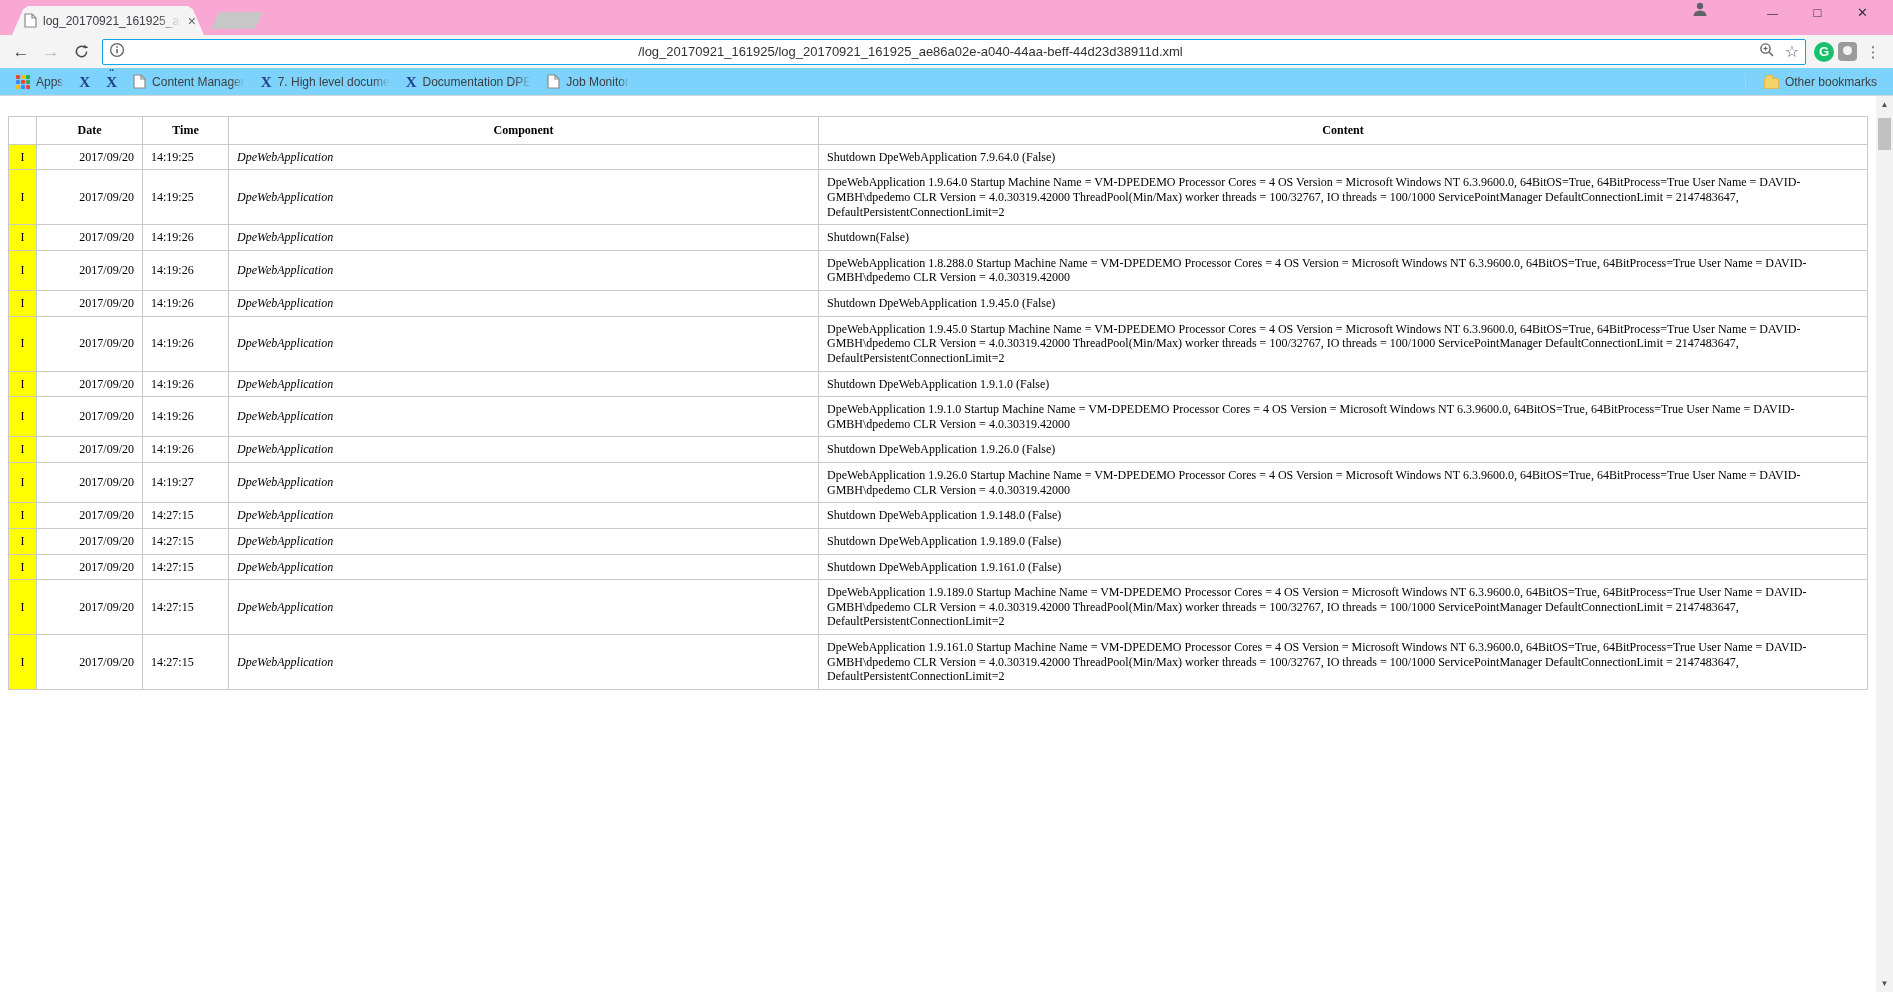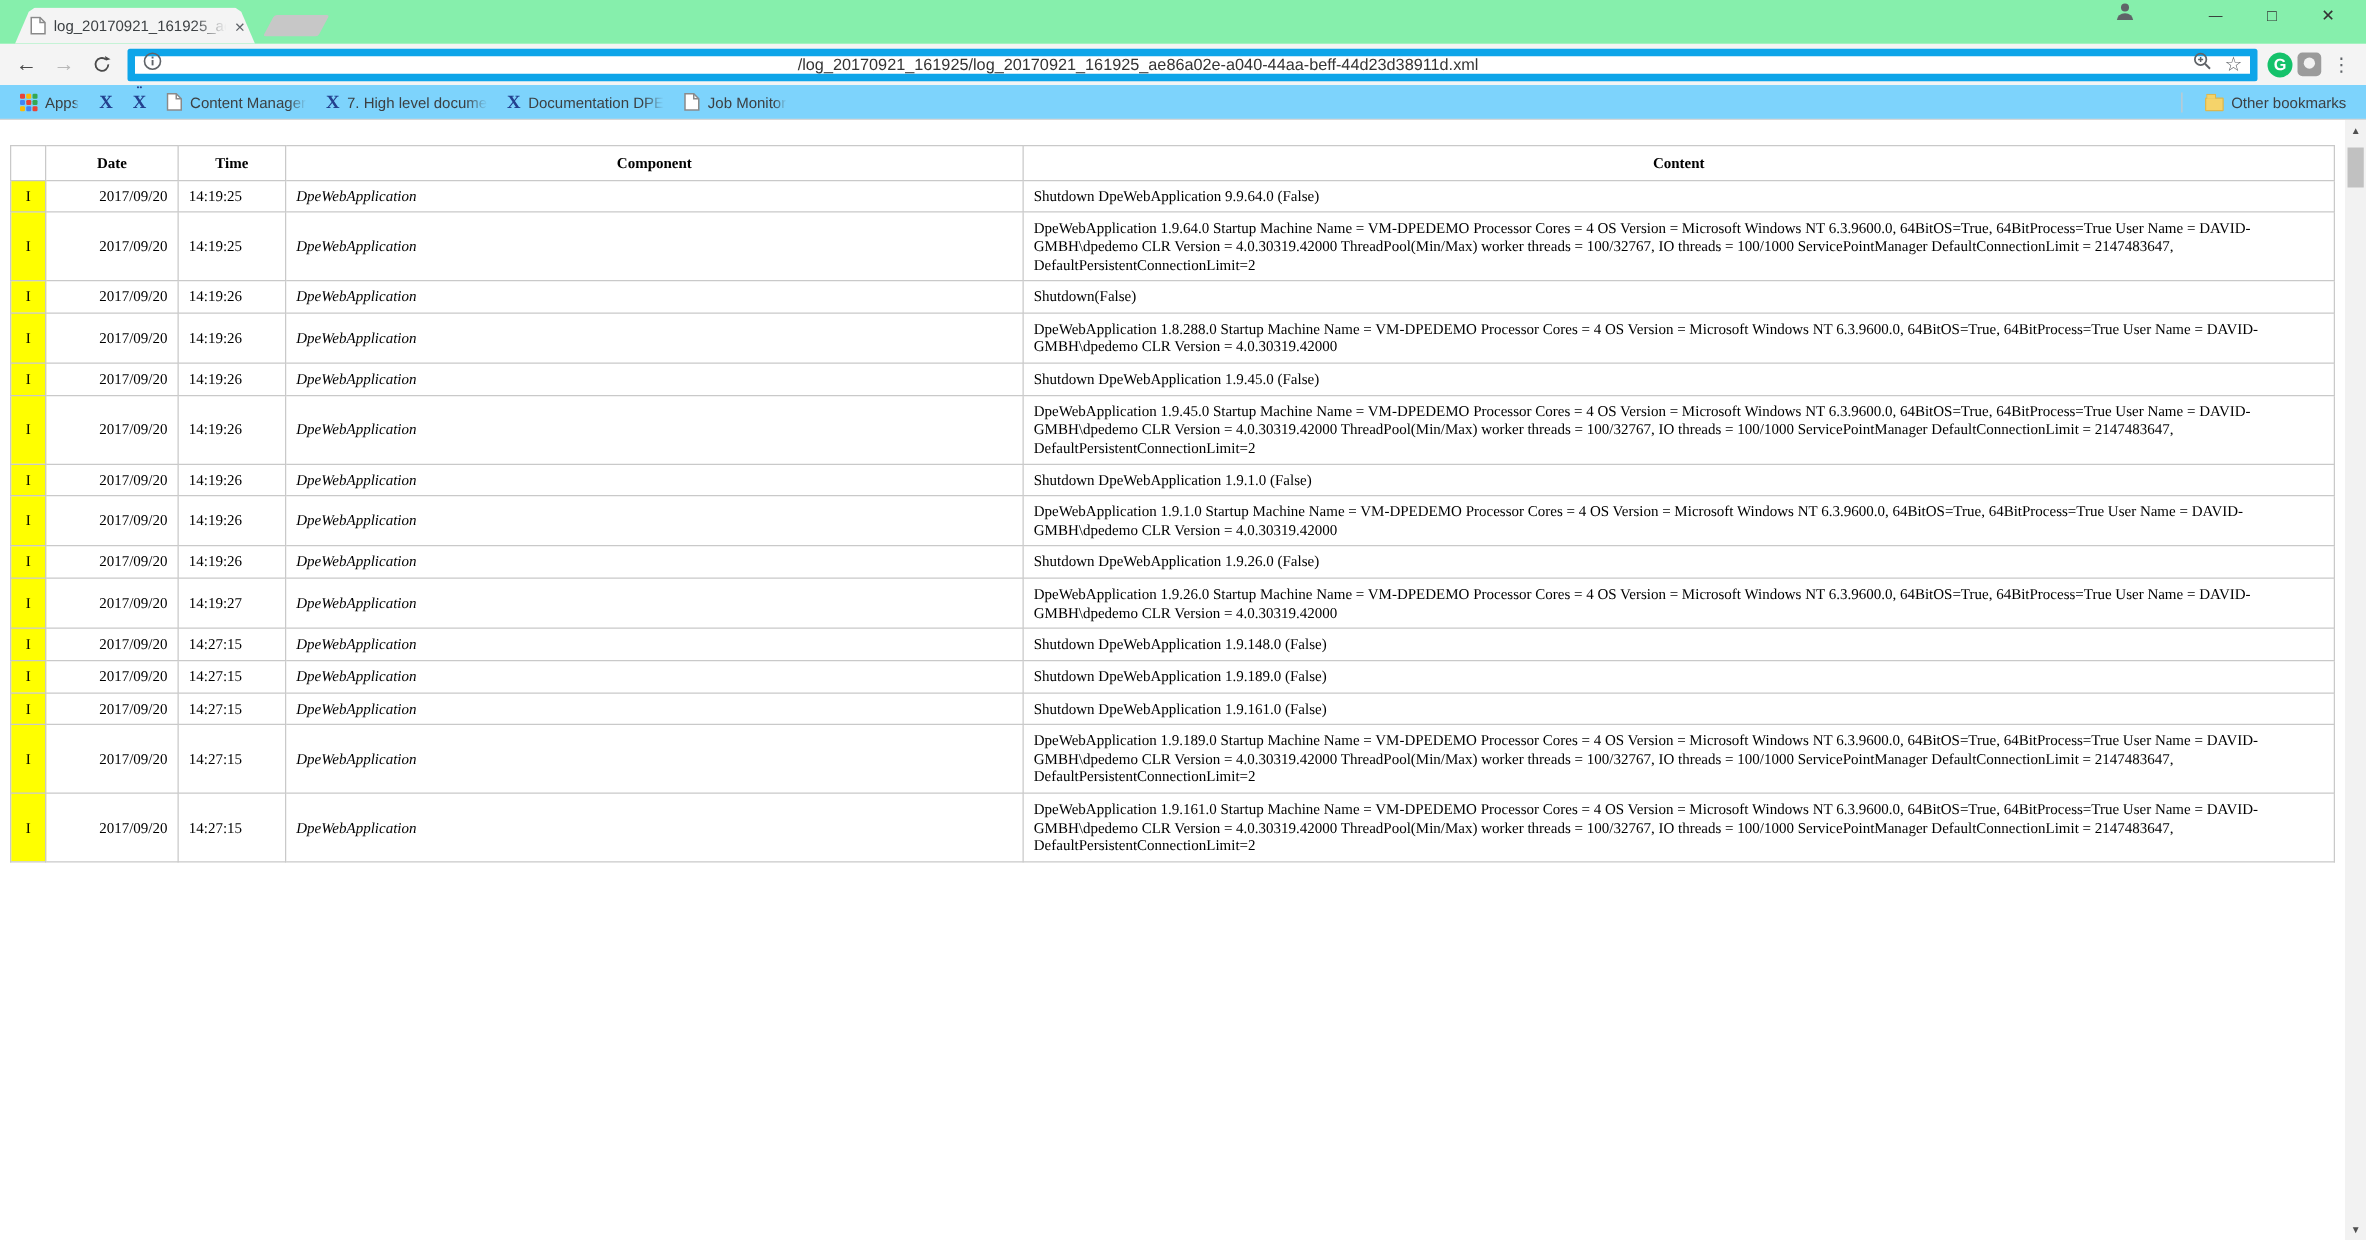--- a/index.html
+++ b/index.html
@@ -1,39 +1,39 @@
 <!DOCTYPE html>
 <html><head>
 <meta charset="utf-8">
 <style>
   * { box-sizing: border-box; margin: 0; padding: 0; }
   html,body { width:1893px; height:993px; overflow:hidden; }
   body { font-family:"Liberation Sans", sans-serif; background:#fff; }
 
   
-  .titlebar { position:relative; height:35px; background:#86efac; }
+  .titlebar { position:relative; height:35px; background:#f9a8d4; }
   .tab { position:absolute; left:12px; bottom:0; width:192px; height:29px;
          background:#f4f4f4; display:flex; align-items:center; padding:0 8px 0 12px;
          clip-path:polygon(0 100%, 11px 12%, 16px 0, calc(100% - 16px) 0, calc(100% - 11px) 12%, 100% 100%); }
   .tab-title { font-size:12px; color:#3c4043; white-space:nowrap; overflow:hidden; flex:1;
                -webkit-mask-image:linear-gradient(90deg,#000 80%,transparent 98%);
                mask-image:linear-gradient(90deg,#000 80%,transparent 98%); }
   .tab-close { font-size:14px; color:#5f6368; margin-left:4px; line-height:1; cursor:default; }
   .newtab-btn { position:absolute; left:215px; bottom:6px; width:44px; height:17px;
                 background:#c7c7c7; transform:skewX(-28deg); border-radius:2px; }
   .titlebar-right { position:absolute; right:8px; top:0; height:26px; display:flex; align-items:center; gap:0; }
   .win-btn { width:45px; text-align:center; color:#333; font-size:13px; line-height:26px; }
   .profile-btn { margin-right:28px; }
 
   
   .toolbar { height:33px; background:#f4f4f4; display:flex; align-items:center; padding:0 8px; gap:4px; }
   .nav-btn { width:26px; height:26px; display:flex; align-items:center; justify-content:center;
              font-size:17px; color:#4a4a4a; border-radius:50%; }
   .nav-btn.disabled { color:#b8b8b8; }
-  .omnibox { flex:1; height:26px; background:#fff; border:6px solid #0ea5e9; border-radius:2px;
+  .omnibox { flex:1; height:26px; background:#fff; border:1px solid #0ea5e9; border-radius:2px;
              display:flex; align-items:center; padding:0 6px; position:relative; margin:0 4px; }
   .url-text { position:absolute; left:50%; transform:translateX(-58%); font-size:13px; color:#333;
               white-space:nowrap; }
   .omnibox-right { margin-left:auto; display:flex; align-items:center; gap:10px; }
   .star-glyph { font-size:16px; color:#5f6368; }
   .ext-grammarly { width:20px; height:20px; border-radius:50%; background:#15c26b; color:#fff;
                    font-size:13px; font-weight:bold; text-align:center; line-height:20px; }
   .ext-generic { width:19px; height:19px; border-radius:4px; background:#9b9b9b; position:relative; }
   .ext-generic::after { content:""; position:absolute; left:5px; top:4px; width:9px; height:9px;
                         border-radius:50%; background:#f2f2f2; }
@@ -215,21 +215,21 @@
             <th>Component</th>
             <th>Content</th>
           </tr>
         </thead>
         <tbody>
             <tr>
     <td class="sev">I</td>
     <td class="date">2017/09/20</td>
     <td class="time">14:19:25</td>
     <td class="comp">DpeWebApplication</td>
-    <td class="msg">Shutdown DpeWebApplication 9.9.64.0 (False)</td>
+    <td class="msg">Shutdown DpeWebApplication 7.9.64.0 (False)</td>
   </tr>
             <tr>
     <td class="sev">I</td>
     <td class="date">2017/09/20</td>
     <td class="time">14:19:25</td>
     <td class="comp">DpeWebApplication</td>
     <td class="msg">DpeWebApplication 1.9.64.0 Startup Machine Name = VM-DPEDEMO Processor Cores = 4 OS Version = Microsoft Windows NT 6.3.9600.0, 64BitOS=True, 64BitProcess=True User Name = DAVID-GMBH\dpedemo CLR Version = 4.0.30319.42000 ThreadPool(Min/Max) worker threads = 100/32767, IO threads = 100/1000 ServicePointManager DefaultConnectionLimit = 2147483647, DefaultPersistentConnectionLimit=2</td>
   </tr>
             <tr>
     <td class="sev">I</td>

